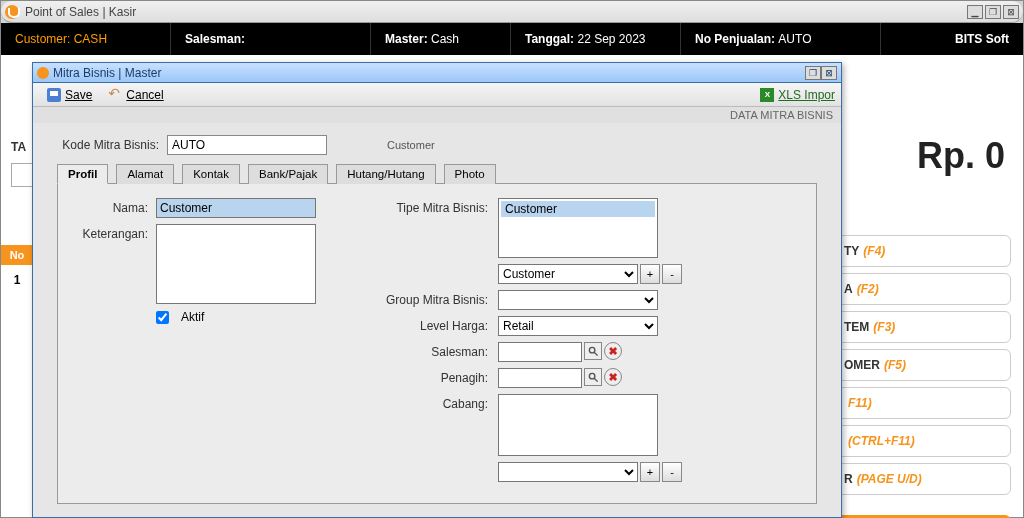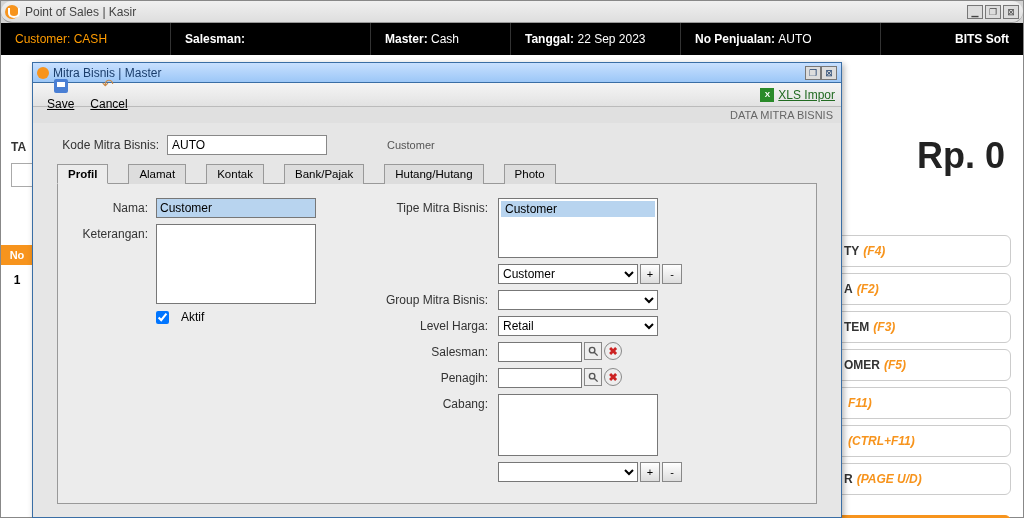--- a/index.html
+++ b/index.html
@@ -36,21 +36,21 @@
   .no-col { position: absolute; left: 0; top: 190px; width: 32px; background: #f7941d; color: #fff; font-size: 11px; font-weight: bold; text-align: center; padding: 4px 0; }
   .row1 { position: absolute; left: 0; top: 212px; width: 32px; text-align: center; font-size: 12px; font-weight: bold; padding-top: 6px; }
   
   
   .modal { position: absolute; top: 62px; left: 32px; width: 810px; height: 456px; background: #e6e6e6; border: 1px solid #3a6ea5; box-shadow: 2px 2px 6px rgba(0,0,0,0.3); }
   .modal-titlebar { height: 20px; background: linear-gradient(#c8e0ff, #9cc7f7); border-bottom: 1px solid #3a6ea5; display: flex; align-items: center; padding: 0 4px; font-size: 12px; color: #1a3d6b; }
   .modal-titlebar .app-icon { width: 12px; height: 12px; background: #f7941d; border-radius: 50%; margin-right: 4px; }
   .modal-titlebar .title-text { flex: 1; }
   
   .modal-toolbar { height: 24px; background: linear-gradient(#f5f5f5,#e2e2e2); border-bottom: 1px solid #bbb; display: flex; align-items: center; padding: 0 6px; font-size: 12px; }
-  .tb-btn { display: flex; align-items: center; gap: 4px; padding: 2px 8px; cursor: pointer; flex-direction: column; }
+  .tb-btn { display: flex; align-items: center; gap: 4px; padding: 2px 8px; cursor: pointer; }
   .tb-btn .ico { width: 14px; height: 14px; }
   .tb-btn .ico.save { background: #4a7fd4; border-radius: 2px; position: relative; }
   .tb-btn .ico.save::after { content:''; position:absolute; top:3px; left:3px; width:8px; height:5px; background:#fff; }
   .tb-btn .ico.cancel { position: relative; }
   .tb-btn .ico.cancel::before { content:'↶'; color:#c88a4a; font-size:14px; position:absolute; top:-3px; }
   .tb-btn u { text-decoration: underline; }
   .tb-spacer { flex: 1; }
   .xls { color: #226b22; display: flex; align-items: center; gap: 4px; cursor: pointer; }
   .xls .ico { width: 14px; height: 14px; background: #2a8a2a; color: #fff; font-size: 8px; display: flex; align-items: center; justify-content: center; font-weight: bold; }
   
@@ -59,21 +59,21 @@
   .modal-body { position: absolute; top: 60px; left: 0; right: 0; bottom: 0; padding: 12px 24px; }
   
   .row { display: flex; align-items: center; margin-bottom: 8px; font-size: 12px; }
   .lbl { text-align: right; padding-right: 8px; color: #333; }
   .lbl-w { width: 110px; }
   .fld { border: 1px solid #888; background: #fff; height: 20px; padding: 0 4px; font-size: 12px; }
   .customer-type { font-size: 11px; color: #555; margin-left: 60px; }
   
   
   .tab-strip { display: flex; border-bottom: 1px solid #999; margin-top: 6px; font-size: 11.5px; }
-  .tab { padding: 3px 10px; border: 1px solid #999; border-bottom: none; background: #ddd; margin-right: 20px; cursor: pointer; position: relative; top: 1px; }
+  .tab { padding: 3px 10px; border: 1px solid #999; border-bottom: none; background: #ddd; margin-right: 8px; cursor: pointer; position: relative; top: 1px; }
   .tab.active { background: #ececec; font-weight: bold; border-bottom: 1px solid #ececec; }
   
   .tab-panel { border: 1px solid #999; border-top: none; padding: 14px 10px; background: #ececec; min-height: 320px; display: flex; }
   .col-left { width: 300px; }
   .col-right { flex: 1; }
   
   .form-row { display: flex; align-items: flex-start; margin-bottom: 6px; font-size: 12px; }
   .form-lbl { width: 88px; text-align: right; padding-right: 8px; padding-top: 3px; color: #333; }
   .form-lbl-r { width: 130px; text-align: right; padding-right: 10px; padding-top: 3px; color: #333; }
   input.text { border: 1px solid #777; height: 20px; padding: 0 3px; font-size: 12px; }

